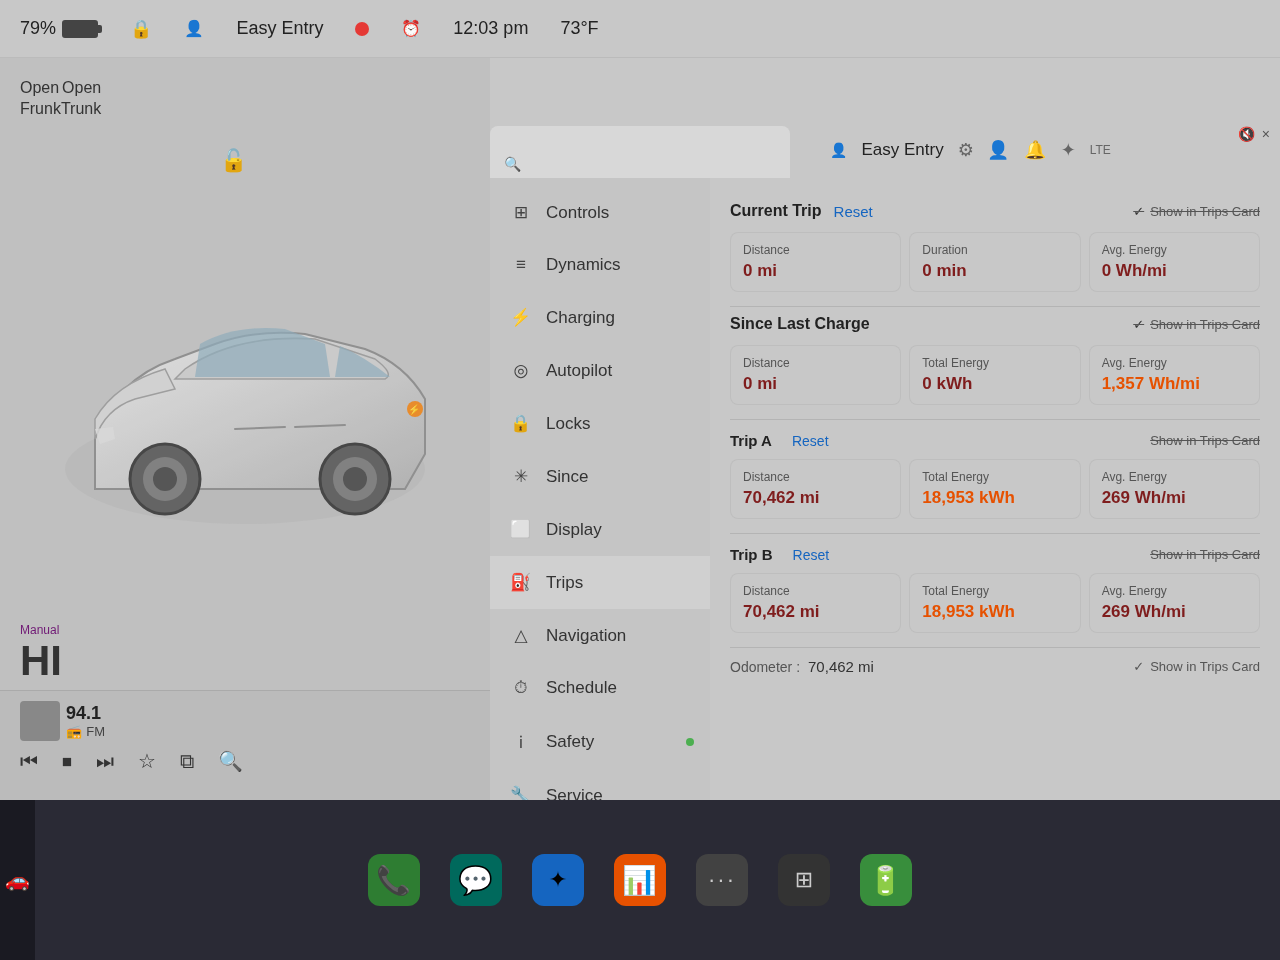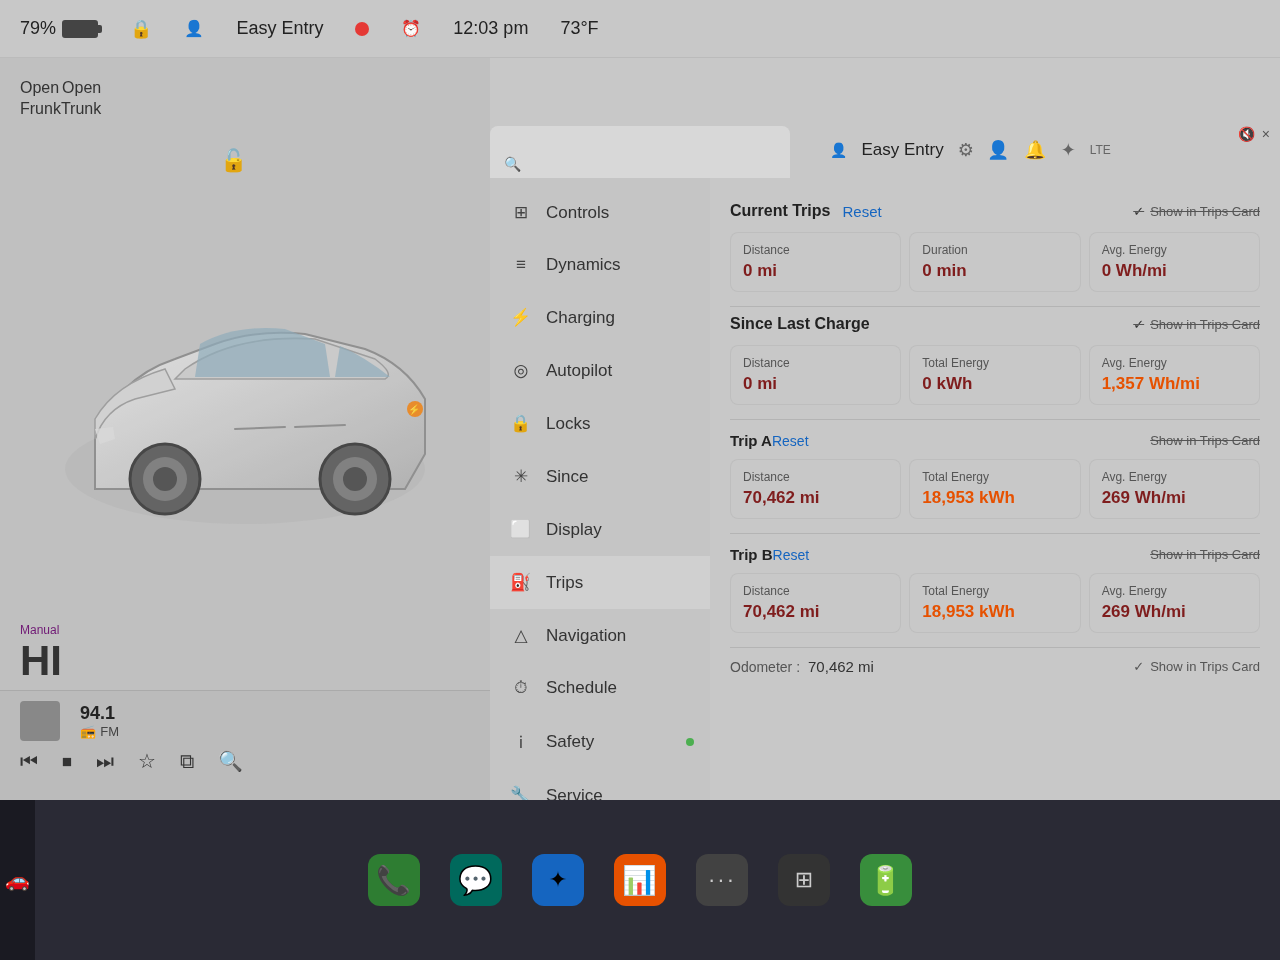--- a/index.html
+++ b/index.html
@@ -170,21 +170,21 @@
       left: 0;
       width: 490px;
       height: 110px;
       background: #bbb;
       padding: 10px 20px;
       border-top: 1px solid #aaa;
     }
     .music-info {
       display: flex;
       align-items: center;
-      gap: 20px;
+      gap: 6px;
       margin-bottom: 8px;
     }
     .music-thumb {
       width: 40px;
       height: 40px;
       background: #888;
       border-radius: 4px;
     }
     .music-station {
       font-size: 18px;
@@ -375,21 +375,21 @@
     .trip-section-header {
       display: flex;
       align-items: center;
       justify-content: space-between;
       margin-bottom: 10px;
       margin-top: 12px;
     }
     .trip-section-left {
       display: flex;
       align-items: center;
-      gap: 0;
+      gap: 20px;
     }
     .trip-title {
       font-size: 15px;
       font-weight: 600;
       color: #222;
     }
     .trip-reset {
       font-size: 14px;
       color: #1565c0;
       cursor: pointer;
@@ -648,21 +648,21 @@
       <div class="menu-item">
         <span class="menu-icon">🔧</span>
         <span>Service</span>
       </div>
     </div>
 
     <div class="trips-panel">
 
       <div class="section-header">
         <div style="display:flex; gap:12px; align-items:center;">
-          <span class="section-title">Current Trips</span>
+          <span class="section-title">Current Trip</span>
           <span class="section-reset">Reset</span>
         </div>
         <div class="section-checkbox">
           <span class="checkmark">✓</span>
           <span>Show in Trips Card</span>
         </div>
       </div>
 
       <div class="stats-grid">
         <div class="stat-box">

